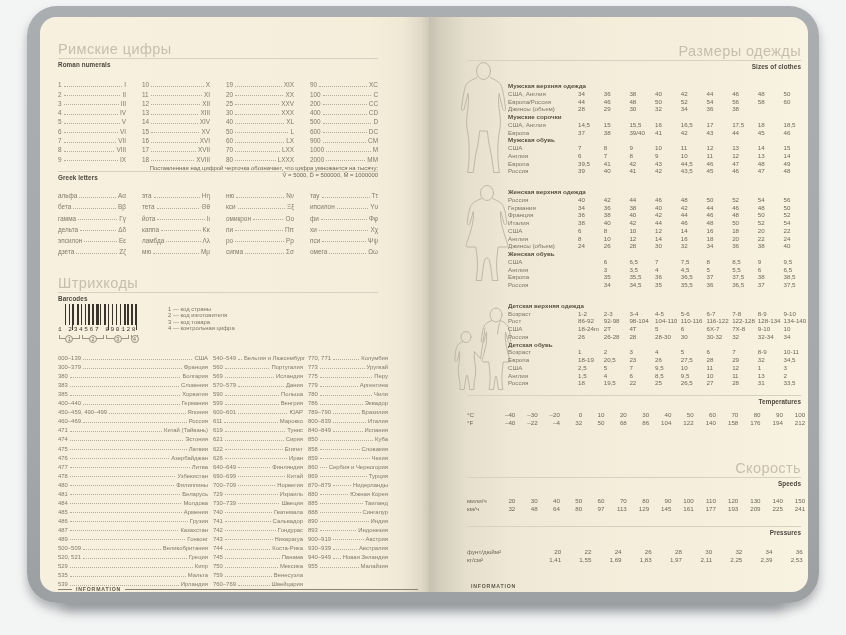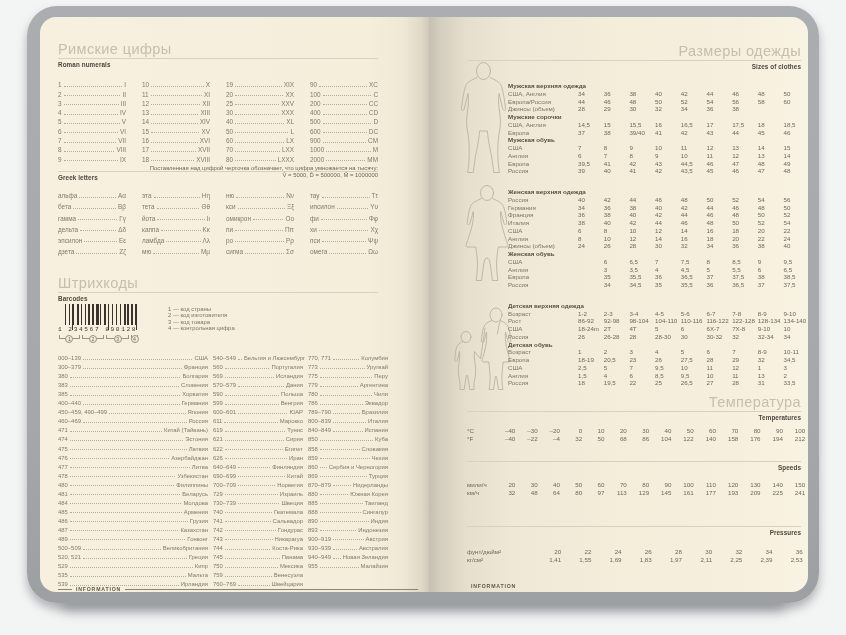--- a/index.html
+++ b/index.html
@@ -1127,41 +1127,41 @@
                   
                 <span class="size-cell">18</span><span class="size-cell">19,5</span><span class="size-cell">22</span><span class="size-cell">25</span><span class="size-cell">26,5</span><span class="size-cell">27</span><span class="size-cell">28</span><span class="size-cell">31</span><span class="size-cell">33,5</span></span>
               </div>
               </div>
           </div>
           </div>
       </div>
       </div>
 
     <section class="rsec" style="top:377px">
-      <div class="sec-title right-al">Температура</div>
       <div class="rule"></div>
       <div class="sec-sub right-al">Temperatures</div>
       <div class="unit-table">
 
       <div class="unit-row t-cols">
           <span class="unit-label">°C</span>
           <span class="cells">
             
           <span class="num-cell">–40</span><span class="num-cell">–30</span><span class="num-cell">–20</span><span class="num-cell">0</span><span class="num-cell">10</span><span class="num-cell">20</span><span class="num-cell">30</span><span class="num-cell">40</span><span class="num-cell">50</span><span class="num-cell">60</span><span class="num-cell">70</span><span class="num-cell">80</span><span class="num-cell">90</span><span class="num-cell">100</span></span>
         </div>
           <div class="unit-row t-cols">
           <span class="unit-label">°F</span>
           <span class="cells">
             
           <span class="num-cell">–40</span><span class="num-cell">–22</span><span class="num-cell">–4</span><span class="num-cell">32</span><span class="num-cell">50</span><span class="num-cell">68</span><span class="num-cell">86</span><span class="num-cell">104</span><span class="num-cell">122</span><span class="num-cell">140</span><span class="num-cell">158</span><span class="num-cell">176</span><span class="num-cell">194</span><span class="num-cell">212</span></span>
         </div>
         </div>
     </section>
 
     <section class="rsec" style="top:443px">
+      <div class="sec-title right-al">Скорость</div>
       <div class="rule"></div>
       <div class="sec-sub right-al">Speeds</div>
       <div class="unit-table mt10">
 
       <div class="unit-row t-cols">
           <span class="unit-label">мили/ч</span>
           <span class="cells">
             
           <span class="num-cell">20</span><span class="num-cell">30</span><span class="num-cell">40</span><span class="num-cell">50</span><span class="num-cell">60</span><span class="num-cell">70</span><span class="num-cell">80</span><span class="num-cell">90</span><span class="num-cell">100</span><span class="num-cell">110</span><span class="num-cell">120</span><span class="num-cell">130</span><span class="num-cell">140</span><span class="num-cell">150</span></span>
         </div>

